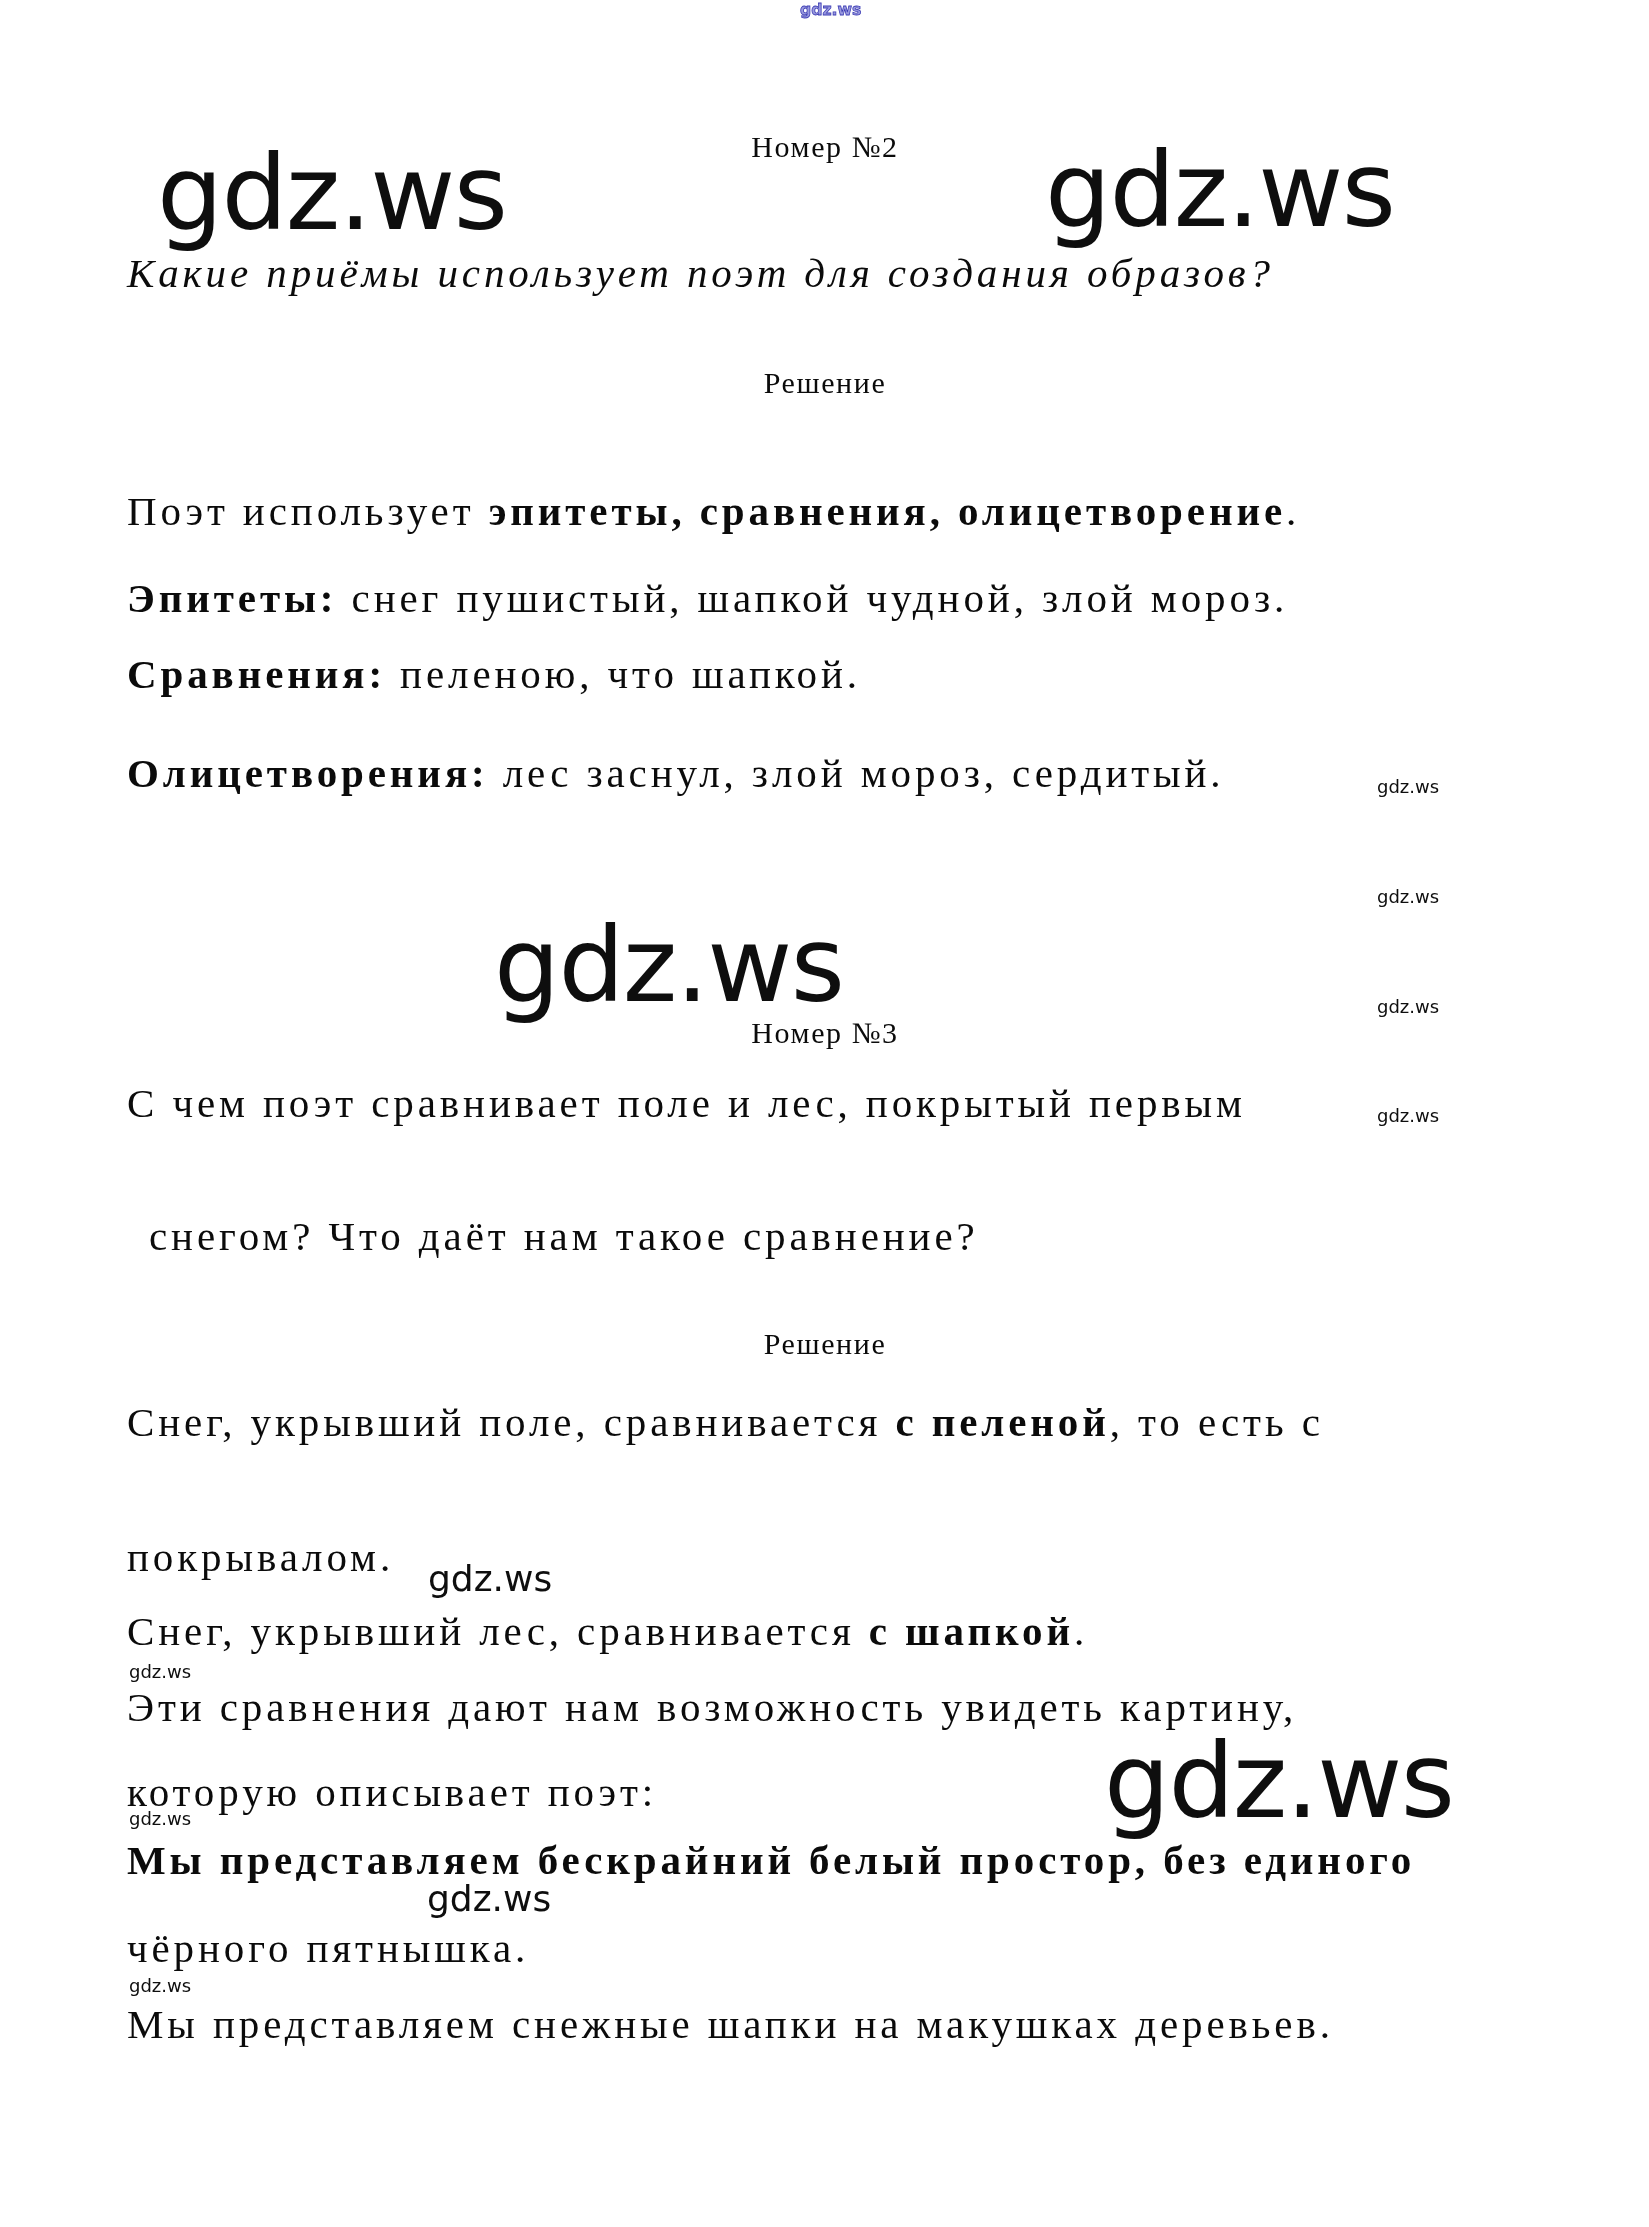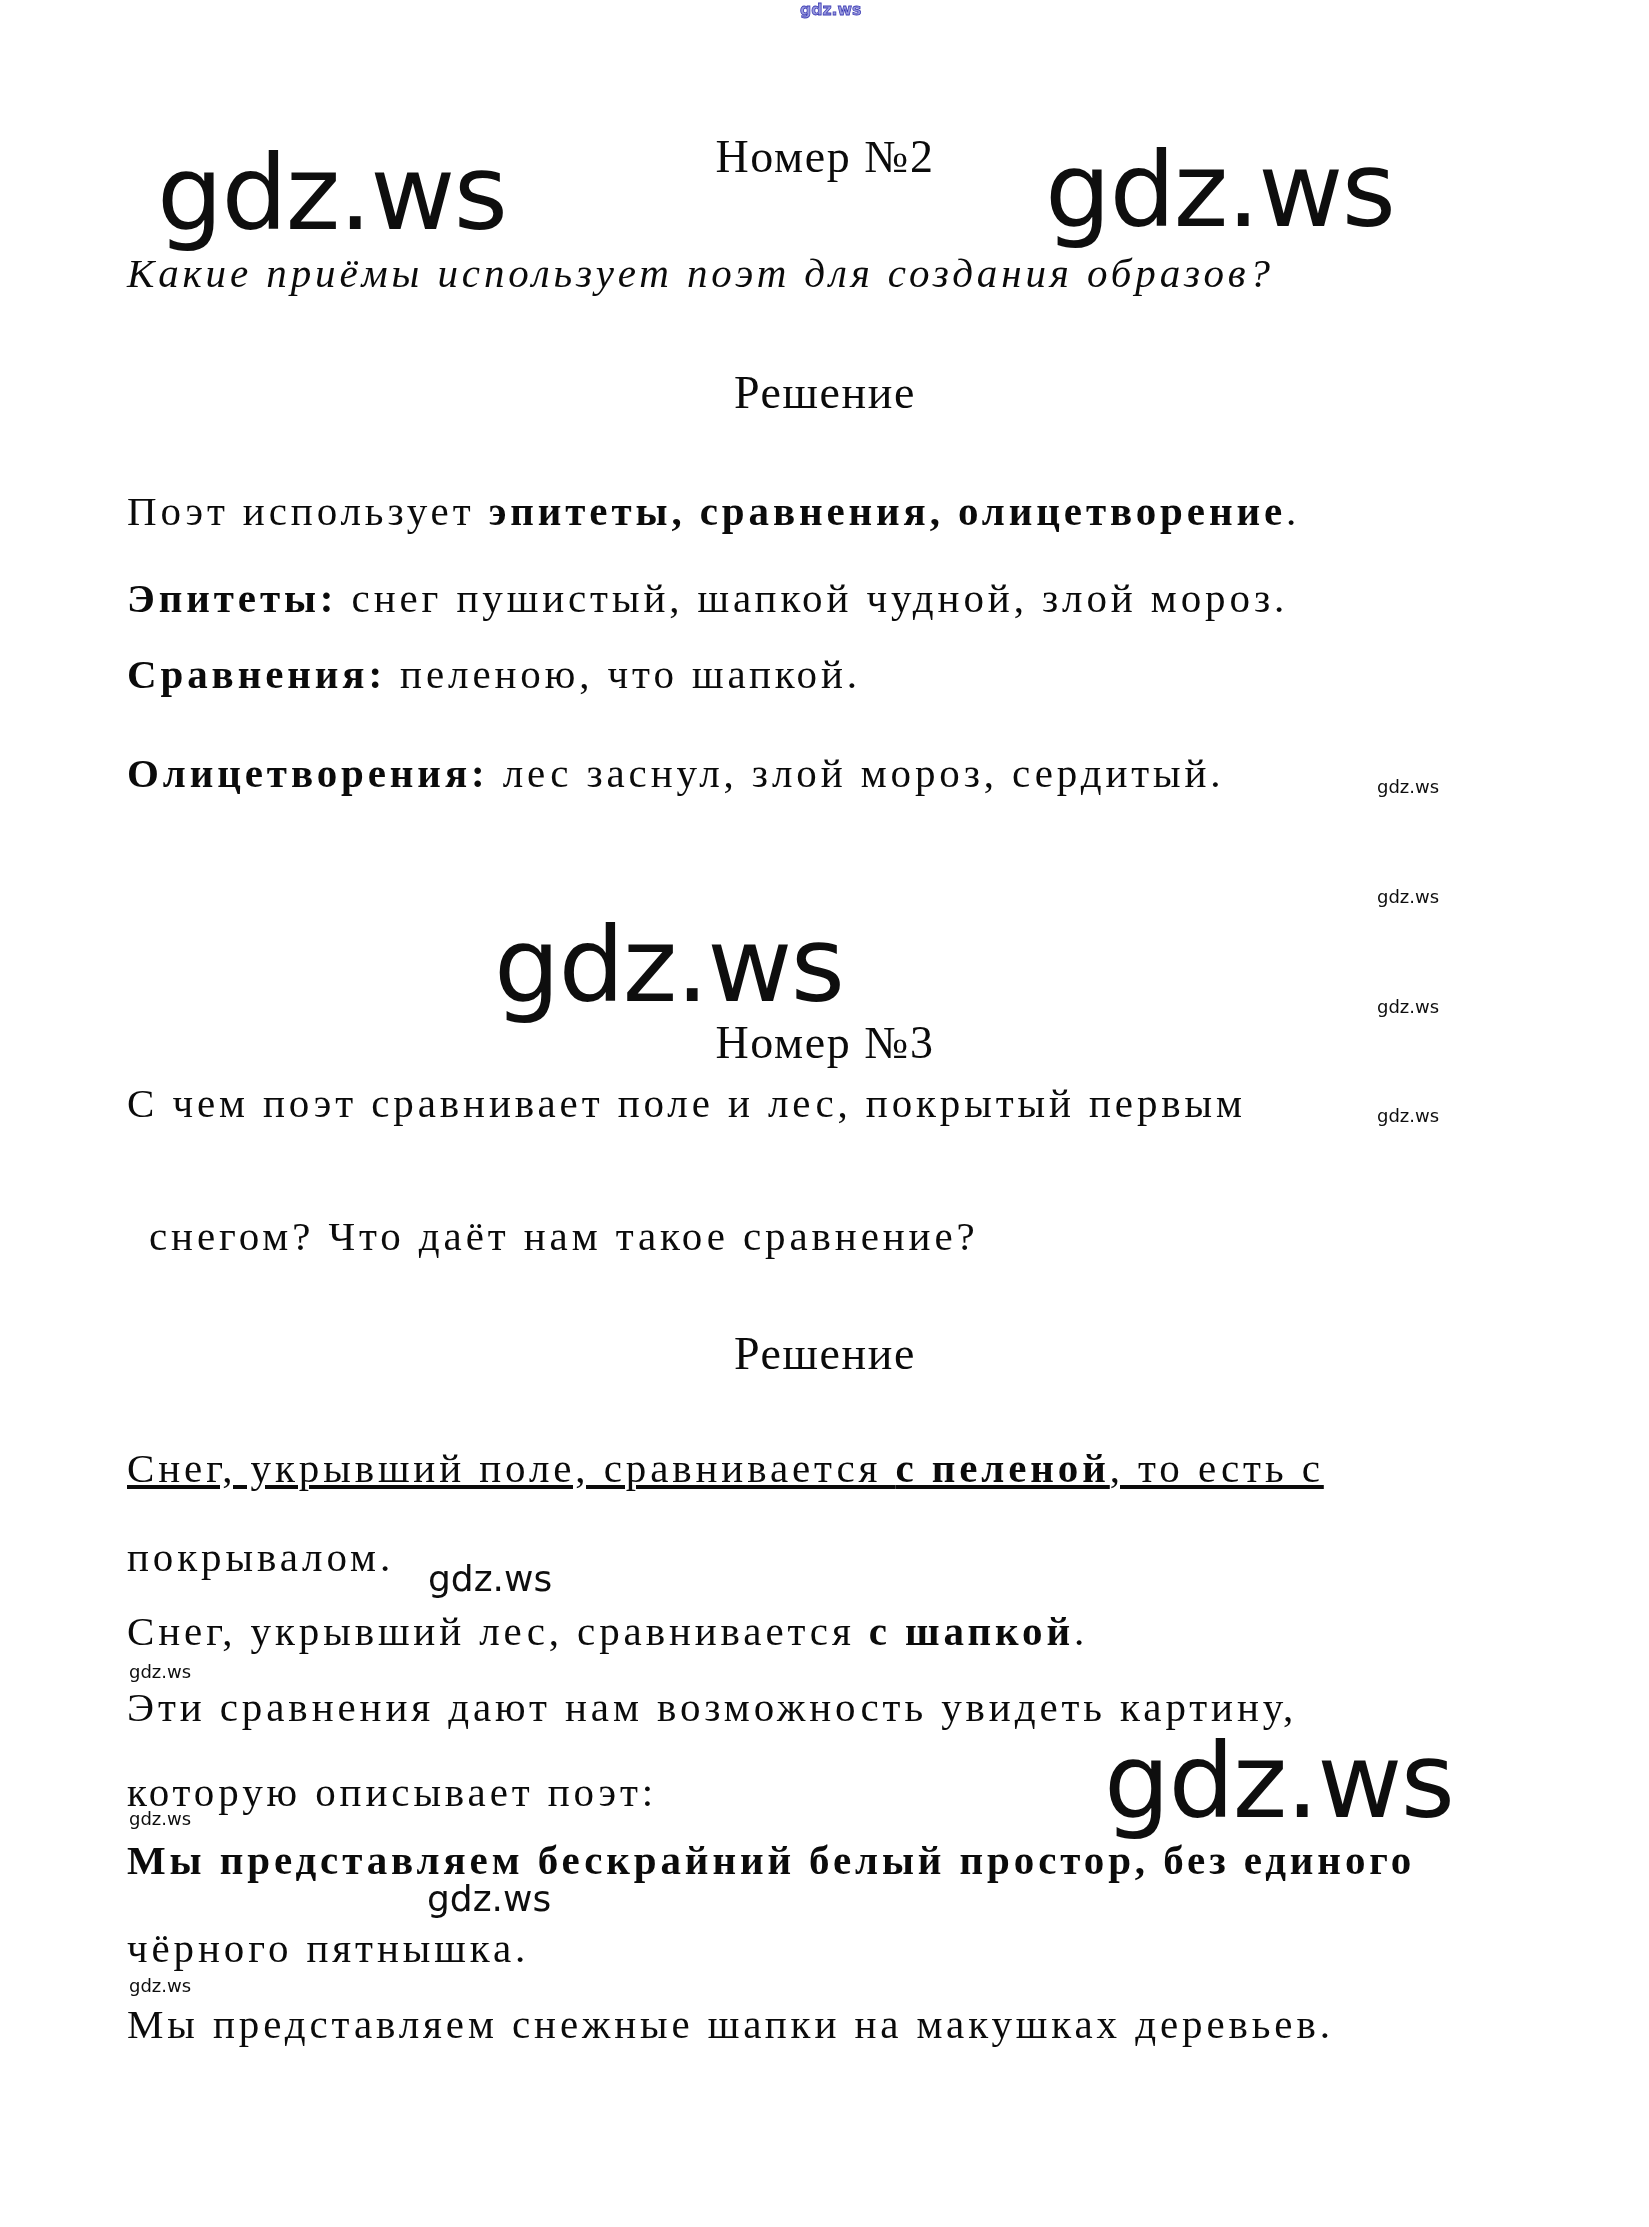--- a/index.html
+++ b/index.html
@@ -18,21 +18,21 @@
     line-height:1.2;
     letter-spacing:3.9px;
     white-space:nowrap;
     color:#0b0b0b;
   }
   .line b{font-weight:bold;}
   .heading{
     position:absolute;
     left:0;width:100%;
     text-align:center;
-    font-size:46px;
+    font-size:30px;
     letter-spacing:1.6px;
     line-height:1.2;
     white-space:nowrap;
     color:#0b0b0b;
   }
   .wm{
     position:absolute;
     font-family:"DejaVu Sans", sans-serif;
     color:#0e0e0e;
     line-height:1;
@@ -88,21 +88,21 @@
   <div class="line" style="top:487px;"><span>Поэт использует </span><b>эпитеты, сравнения, олицетворение</b><span>.</span></div>
   <div class="line" style="top:574px;"><b>Эпитеты:</b><span> снег пушистый, шапкой чудной, злой мороз.</span></div>
   <div class="line" style="top:650px;font-family:Liberation Serif, serif;"><b>Сравнения:</b><span> пеленою, что шапкой.</span></div>
   <div class="line" style="top:749px;"><b>Олицетворения:</b><span> лес заснул, злой мороз, сердитый.</span></div>
 
   <div class="heading" style="top:1015px;">Номер №3</div>
   <div class="line" style="top:1079px;">С чем поэт сравнивает поле и лес, покрытый первым</div>
   <div class="line" style="top:1212px;margin-left:22px;">снегом? Что даёт нам такое сравнение?</div>
   <div class="heading" style="top:1326px;">Решение</div>
 
-  <div class="line" style="top:1444px;text-decoration:underline;"><span>Снег, укрывший поле, сравнивается </span><b>с пеленой</b><span>, то есть с</span></div>
+  <div class="line" style="top:1398px;"><span>Снег, укрывший поле, сравнивается </span><b>с пеленой</b><span>, то есть с</span></div>
   <div class="line" style="top:1533px;"><span>покрывалом.</span></div>
   <div class="line" style="top:1607px;"><span>Снег, укрывший лес, сравнивается </span><b>с шапкой</b><span>.</span></div>
   <div class="line" style="top:1683px;"><span>Эти сравнения дают нам возможность увидеть картину,</span></div>
   <div class="line" style="top:1768px;"><span>которую описывает поэт:</span></div>
   <div class="line" style="top:1836px;font-weight:bold;"><span>Мы представляем бескрайний белый простор, без единого</span></div>
   <div class="line" style="top:1924px;"><span>чёрного пятнышка.</span></div>
   <div class="line" style="top:2000px;"><span>Мы представляем снежные шапки на макушках деревьев.</span></div>
 
 </div>
 

